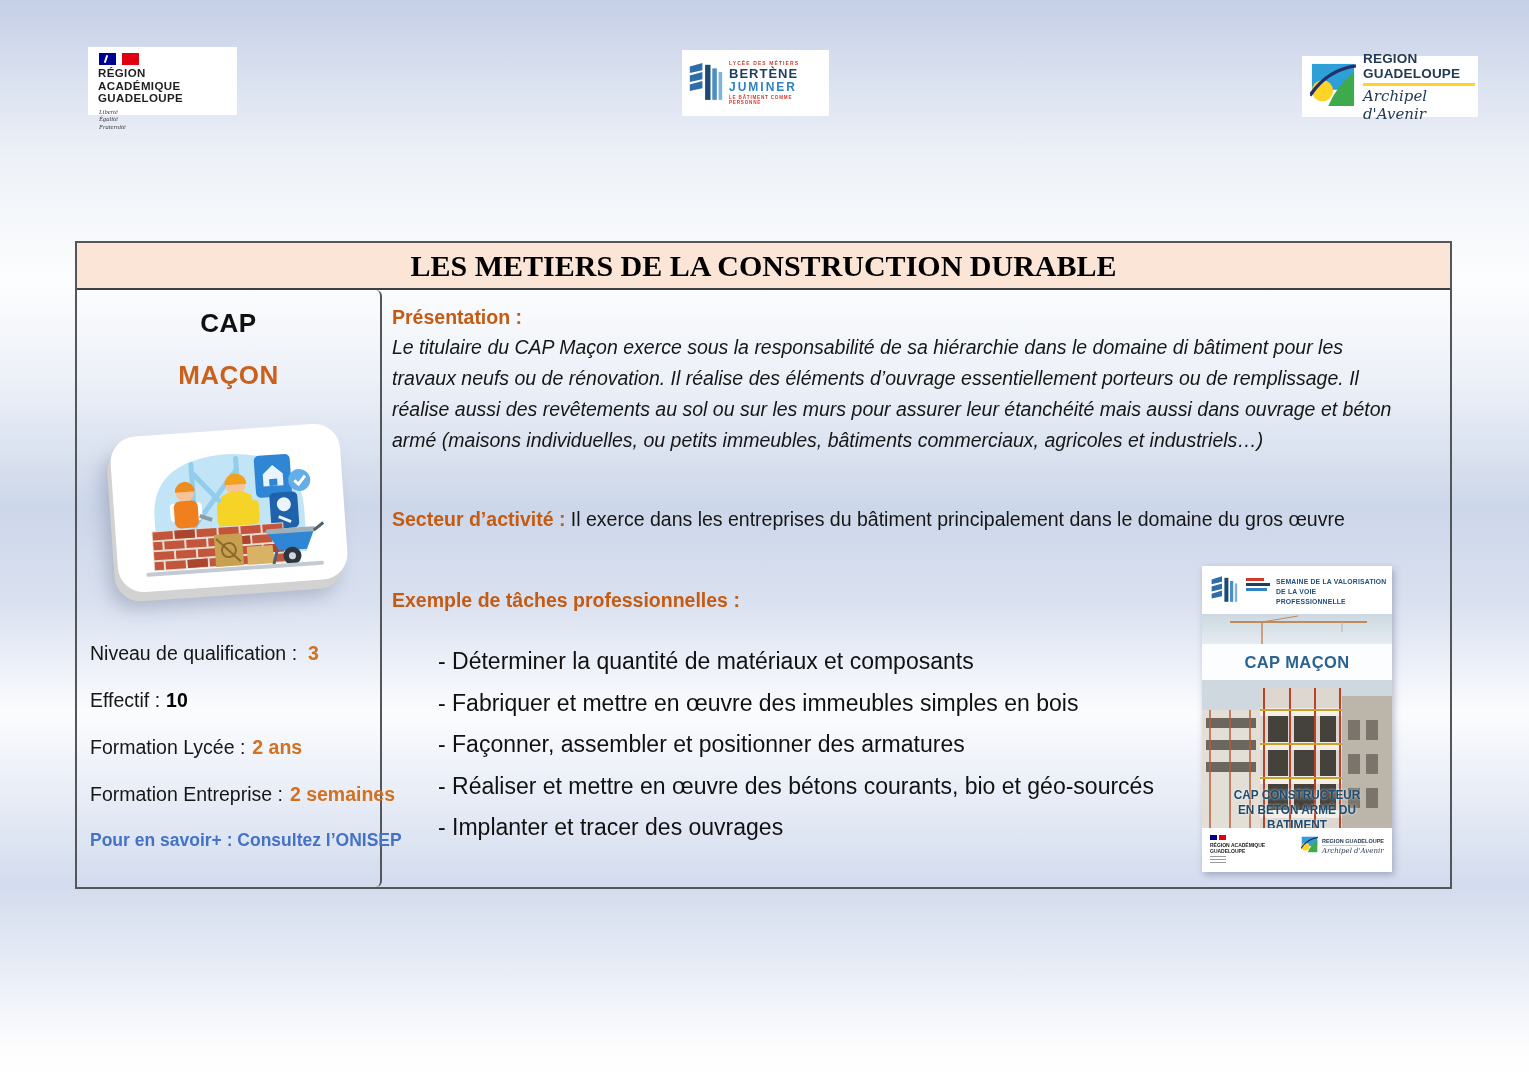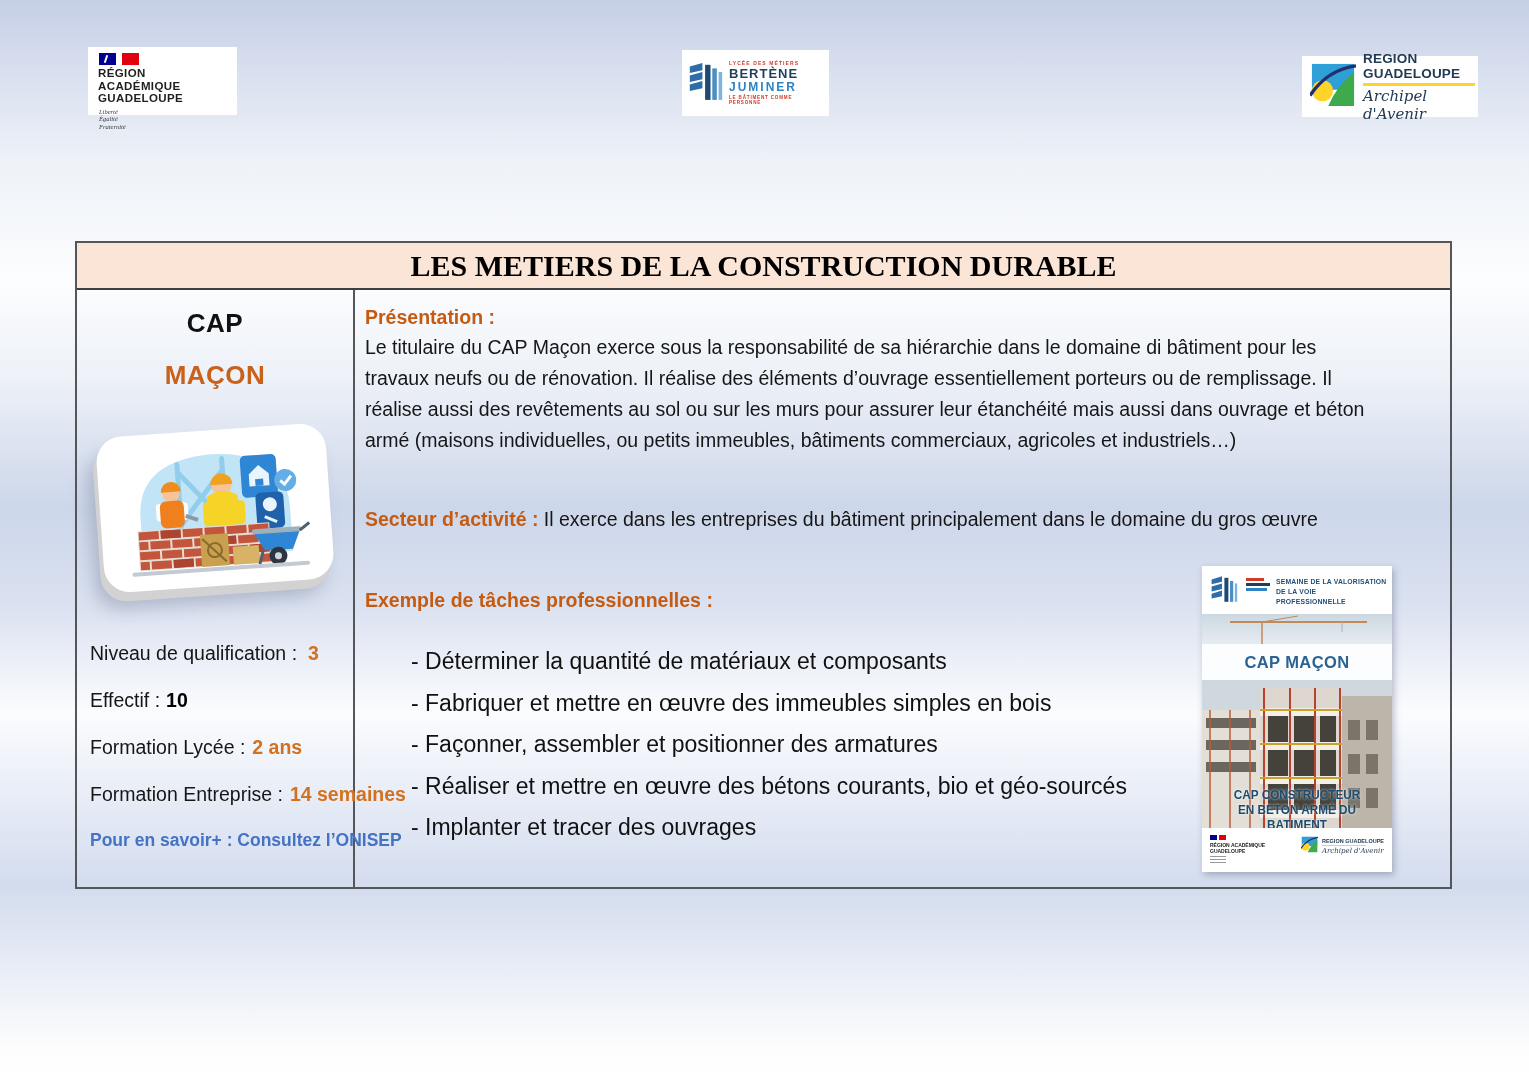--- a/index.html
+++ b/index.html
@@ -31,38 +31,38 @@
   .logo-region{left:1302px;top:56px;width:176px;height:61px;padding:4px 8px;display:flex;align-items:center;gap:7px;}
   .region-text{display:flex;flex-direction:column;}
   .region-name{font-size:13.5px;font-weight:700;color:#233a54;letter-spacing:.2px;}
   .region-underline{height:3px;background:#ffd428;width:112px;margin:2px 0 1px;}
   .region-tag{font-family:"DejaVu Serif",serif;font-style:italic;font-size:15px;color:#233a54;}
   
   .fiche{position:absolute;left:75px;top:241px;width:1377px;height:648px;border:2px solid #54565a;box-sizing:border-box;background:transparent;}
   .fiche-title{height:45px;background:#fbe5d6;border-bottom:2px solid #3f3f3f;display:flex;align-items:center;justify-content:center;
     font-family:"Liberation Serif",serif;font-weight:700;font-size:30px;color:#000;}
   .fiche-body{display:flex;height:calc(100% - 47px);}
-  .cell-left{width:278px;border-right:2px solid #54565a;position:relative;box-sizing:border-box;}
+  .cell-left{width:305px;border-right:2px solid #54565a;position:relative;box-sizing:border-box;border-radius:6px;}
   .cell-right{flex:1;position:relative;}
   
   .diploma{position:absolute;top:18px;width:100%;text-align:center;font-size:26px;font-weight:700;color:#111;letter-spacing:.5px;}
   .specialty{position:absolute;top:70px;width:100%;text-align:center;font-size:26px;font-weight:700;color:#c9611c;letter-spacing:.5px;}
   .tile{position:absolute;top:140px;left:50%;transform:translateX(-50%) rotate(-4deg);width:230px;height:156px;background:#fff;border-radius:26px;
     box-shadow:-4px 9px 0 #d2d2d2, -10px 16px 18px rgba(110,120,145,.40);}
   .tile svg{position:absolute;left:10px;top:8px;}
   .fields{position:absolute;left:13px;top:352px;font-size:19.5px;color:#161616;}
   .field{margin-bottom:24px;white-space:nowrap;}
   .v-orange{color:#d2711f;font-weight:700;margin-left:7px;}
   .v-black{color:#000;font-weight:700;margin-left:6px;}
   .onisep{margin-top:6px;font-size:17.5px;font-weight:700;color:#4472c4;white-space:nowrap;cursor:pointer;}
   
   .right-inner{position:absolute;left:10px;top:10px;right:12px;}
   .head-orange{color:#c55a11;font-weight:700;font-size:19.5px;}
   .pres-head{margin:6px 0 3px;}
-  .pres-text{font-size:19.5px;line-height:31px;color:#161616;max-width:1010px;}
+  .pres-text{font-size:19.5px;line-height:31px;color:#161616;max-width:1010px;font-style:italic;}
   .secteur{margin-top:52px;font-size:19.5px;color:#161616;max-width:1010px;}
   .tasks-head{margin-top:58px;}
   .tasks{margin-top:36px;padding-left:46px;font-size:23px;color:#111;}
   .task{margin-bottom:14.5px;white-space:nowrap;}
   
   .poster{position:absolute;top:276px;right:58px;width:190px;height:306px;background:#fff;box-shadow:2px 3px 7px rgba(60,70,100,.35);}
   .p-top{position:absolute;left:0;top:0;width:190px;height:48px;background:#fff;}
   .p-logo{position:absolute;left:7px;top:7px;}
   .p-logo-bars{position:absolute;left:44px;top:12px;width:24px;}
   .p-logo-bars div{height:3px;margin-bottom:2px;}
@@ -229,21 +229,21 @@
         <div class="field">
           <span>Niveau de qualification :</span><span class="v-orange" style="margin-left:11px">3</span>
         </div>
         <div class="field">
           <span>Effectif :</span><span class="v-black">10</span>
         </div>
         <div class="field">
           <span>Formation Lycée :</span><span class="v-orange">2 ans</span>
         </div>
         <div class="field">
-          <span>Formation Entreprise :</span><span class="v-orange">14 semaines</span>
+          <span>Formation Entreprise :</span><span class="v-orange">2 semaines</span>
         </div>
         <div class="onisep">Pour en savoir+ : Consultez l’ONISEP</div>
       </div>
     </div>
 
     <div class="cell-right">
       <div class="right-inner">
         <div class="head-orange pres-head">Présentation :</div>
         <div class="pres-text">Le titulaire du CAP Maçon exerce sous la responsabilité de sa hiérarchie dans le domaine di bâtiment pour les travaux neufs ou de rénovation. Il réalise des éléments d’ouvrage essentiellement porteurs ou de remplissage. Il réalise aussi des revêtements au sol ou sur les murs pour assurer leur étanchéité mais aussi dans ouvrage et béton armé (maisons individuelles, ou petits immeubles, bâtiments commerciaux, agricoles et industriels…)</div>
         <div class="secteur">

